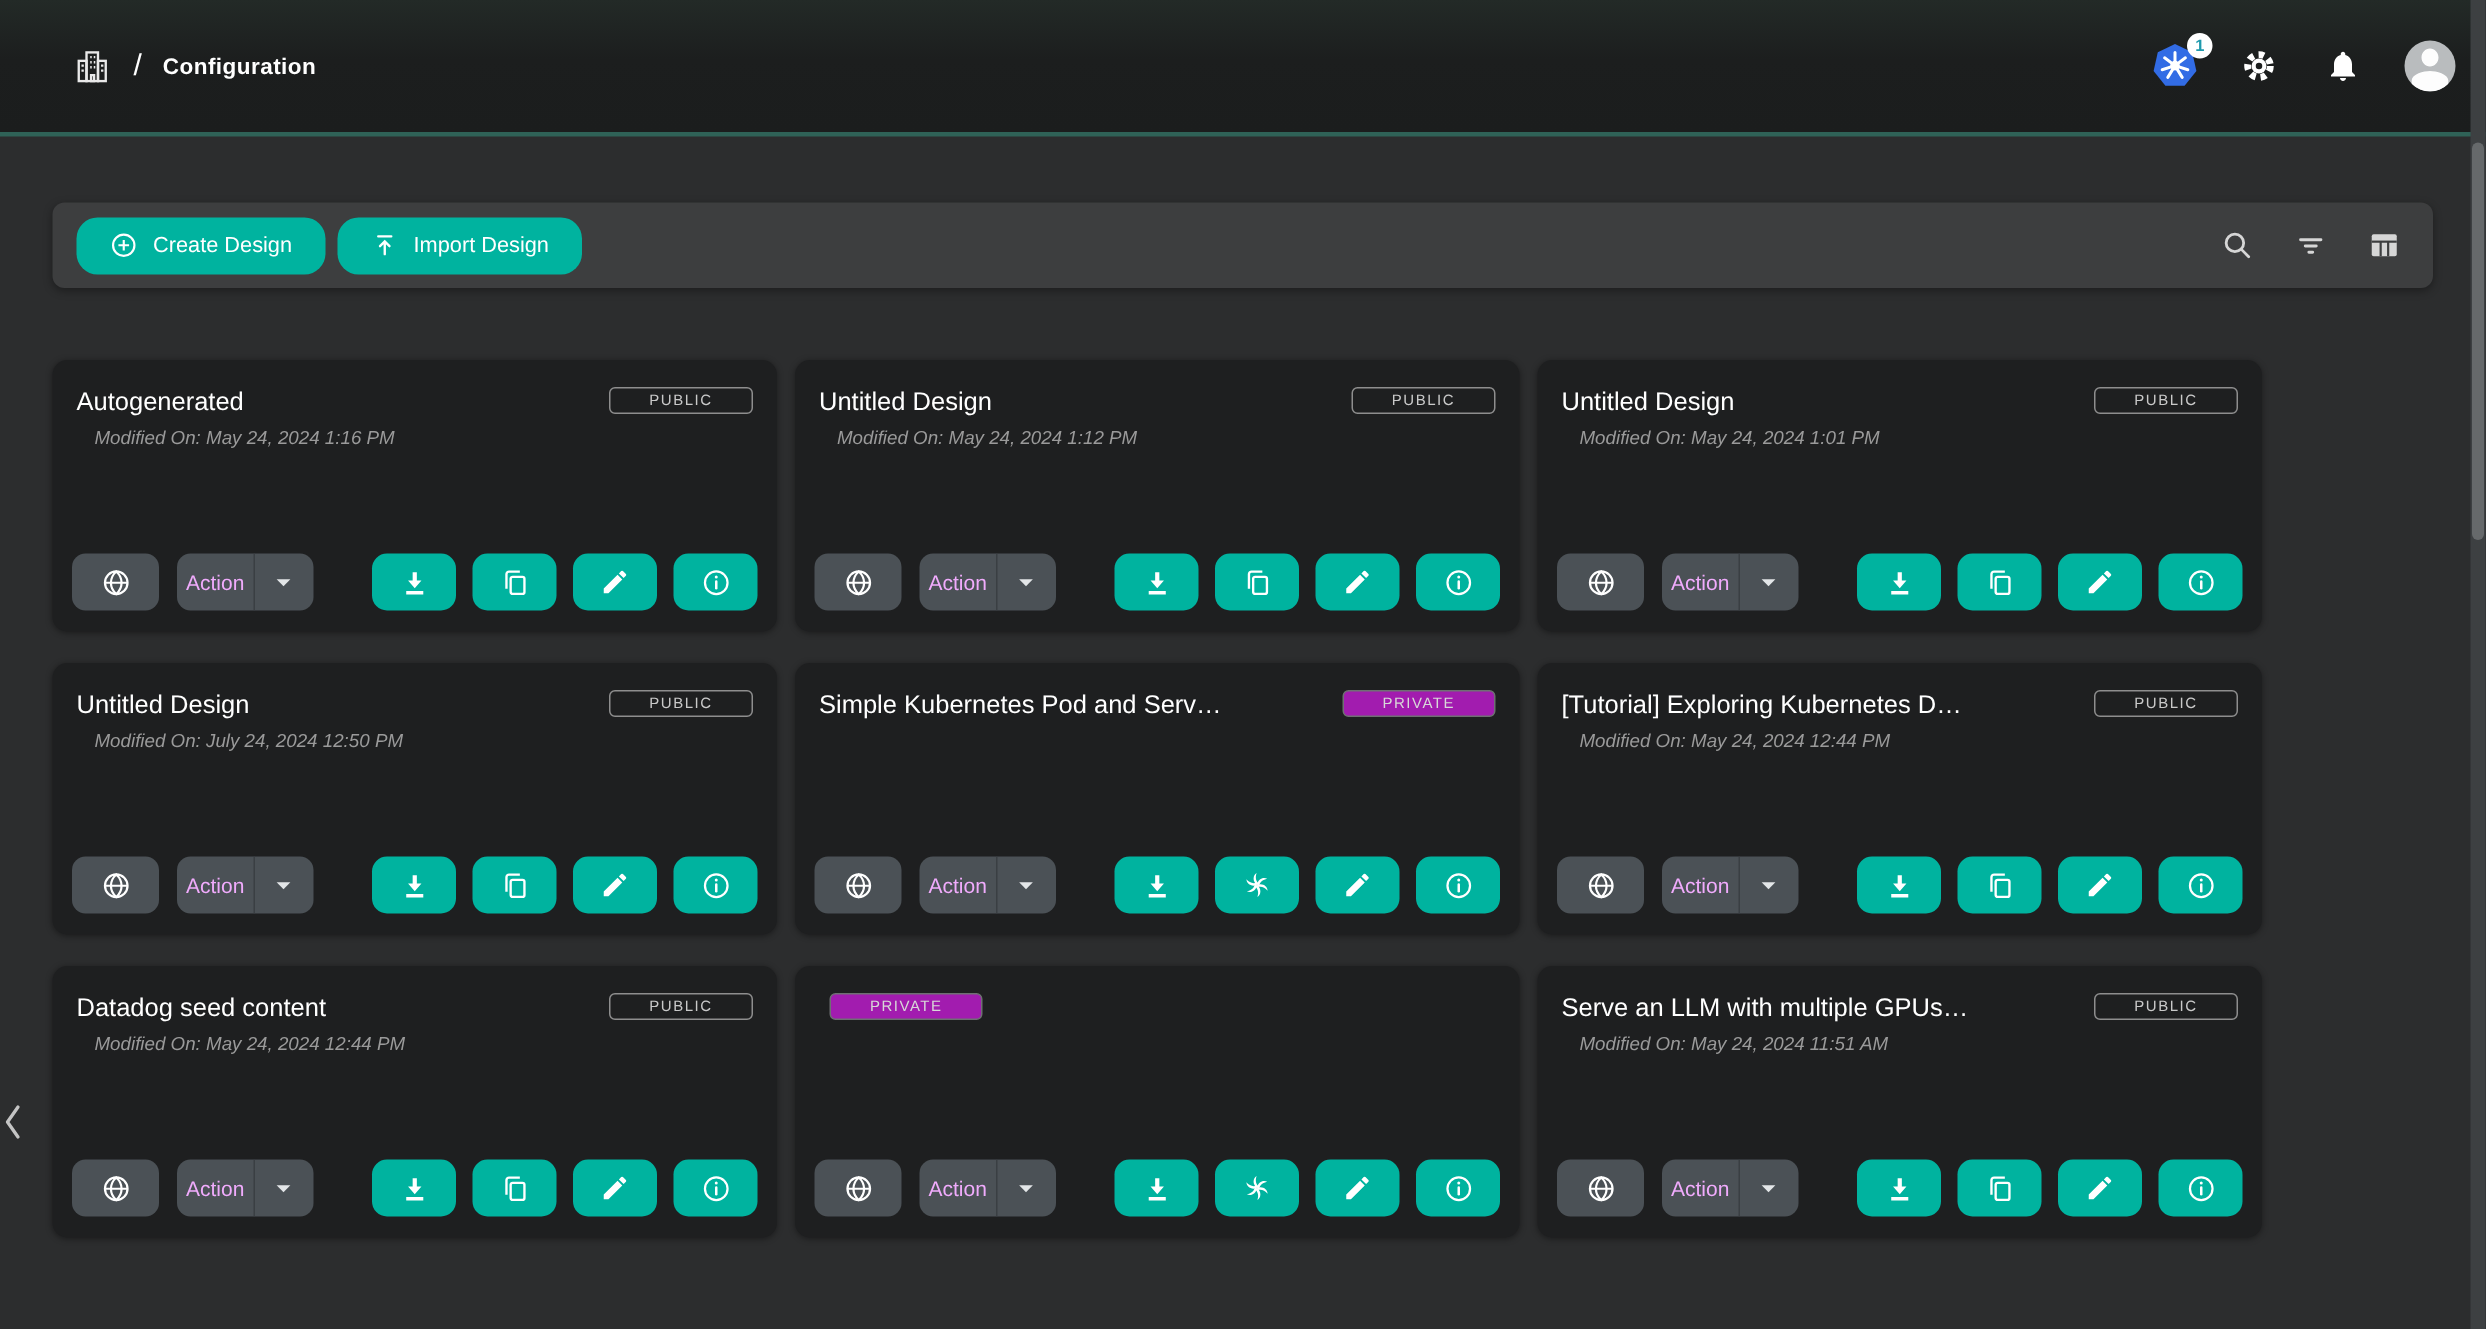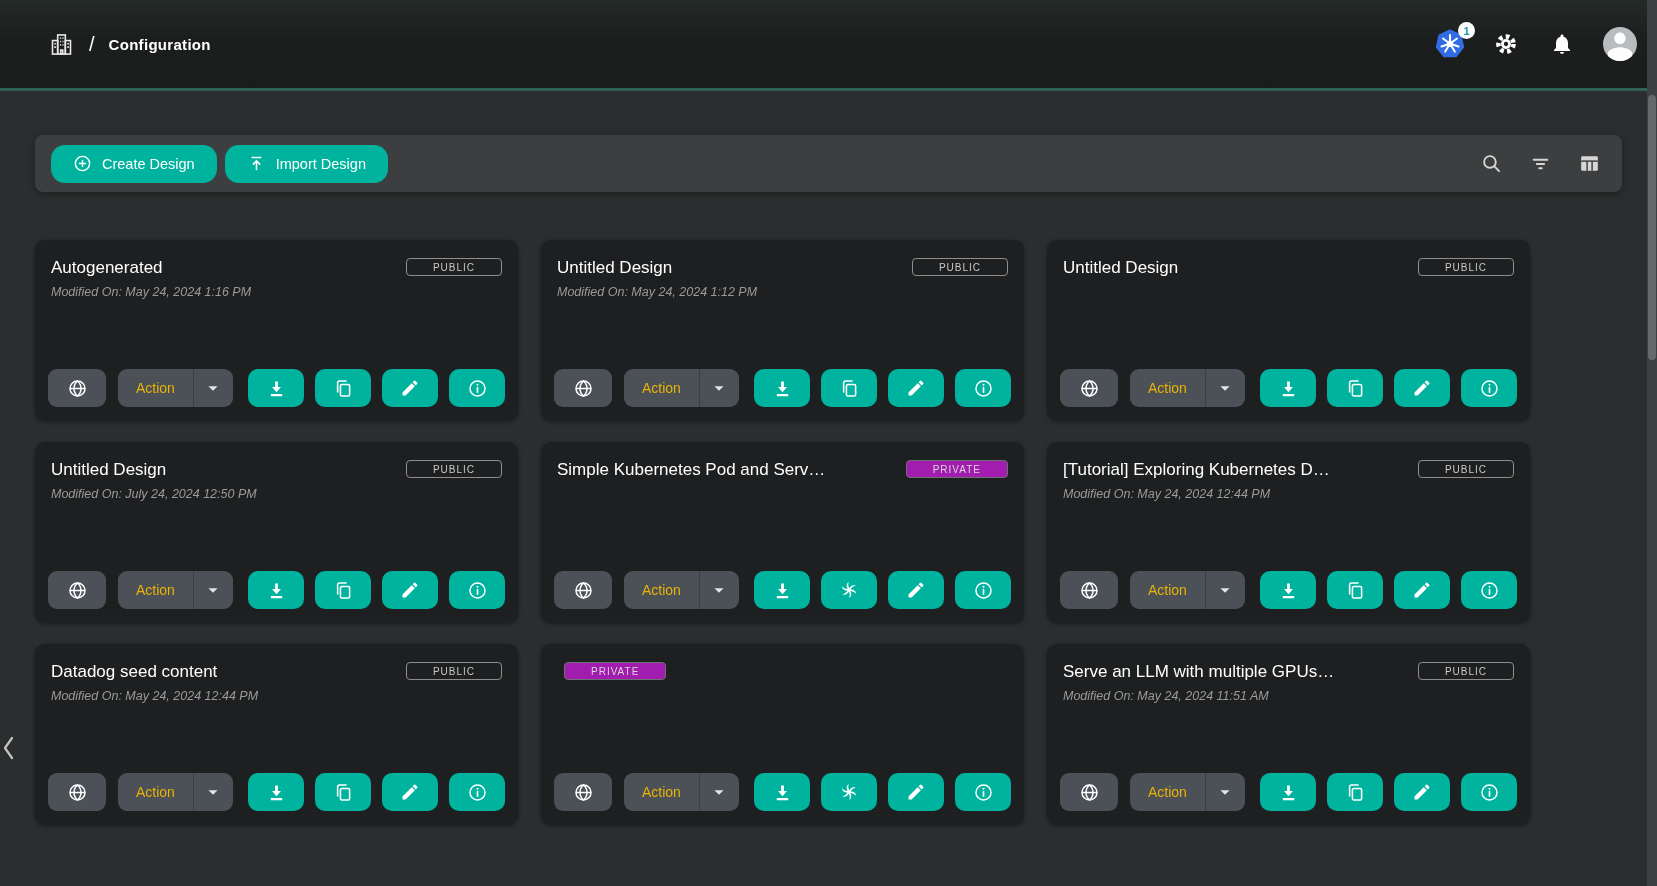--- a/index.html
+++ b/index.html
@@ -28,40 +28,40 @@
   .toolbar { margin:44px 35px 0 35px; height:57px; background:#3d3e3f; border-radius:8px;
              display:flex; align-items:center; padding:0 18px 0 8px;
              box-shadow:0 2px 6px rgba(0,0,0,.35);justify-content:space-between; }
   .teal-cta { height:38px; background:#00B39F; color:#fff; border:none; border-radius:14px;
               font-size:14.5px; font-weight:500; font-family:inherit; display:flex;
               align-items:center; gap:10px; padding:0 22px; margin-left:8px; cursor:pointer; }
   .toolbar-right { margin-left:auto; display:flex; align-items:center; gap:19px; }
 
   
   .grid { margin:48px 0 0 35px; width:1495px; display:grid;
-          grid-template-columns:repeat(3,483px); gap:21px 23px; }
+          grid-template-columns:repeat(3,483px); gap:21px 12px; }
   .card { height:181px; background:#1e1f20; border-radius:10px; padding:18px 13px 14px 13px;
           display:flex; flex-direction:column; box-shadow:0 1px 4px rgba(0,0,0,.4); }
   .card-head { display:flex; align-items:flex-start; }
   .card-title { flex:1; min-width:0; color:#fff; font-size:17px; font-weight:500;
                 white-space:nowrap; overflow:hidden; padding-left:3px; }
   .badge { margin-left:10px; margin-right:3px; font-size:10px; letter-spacing:1px;
            color:#c9c9c9; border:1px solid #8e8e8e; border-radius:4px; padding:3px 26px 2px;
            background:transparent; flex:none; }
   .badge[data-vis="PRIVATE"] { background:#a21caf; border-color:#6e7072; color:#d8d8d8; }
   .card-modified { margin-top:7px; padding-left:3px; color:#9a9a9a; font-size:12.5px;
-                   font-style:italic; font-weight:500; }
+                   font-style:italic; font-weight:500;margin-left:12px; }
   .card-actions { margin-top:auto; display:flex; align-items:center; justify-content:space-between; }
   .left-actions { display:flex; align-items:center; gap:12px; }
   .right-actions { display:flex; align-items:center; gap:11px; }
   .gray-btn { width:58px; height:38px; background:#4b5156; border:none; border-radius:9px;
               display:flex; align-items:center; justify-content:center; cursor:pointer; }
   .action-split { height:38px; background:#4b5156; border-radius:9px; display:flex;
                   align-items:stretch; overflow:hidden; cursor:pointer; }
-  .action-label { display:flex; align-items:center; padding:0 18px; color:#eab308;
+  .action-label { display:flex; align-items:center; padding:0 6px; color:#f0abfc;
                   font-size:14px; border-right:1px solid #3a3f43; }
   .action-caret { display:flex; align-items:center; justify-content:center; width:39px; }
   .teal-btn { width:56px; height:38px; background:#00B39F; border:none; border-radius:10px;
               display:flex; align-items:center; justify-content:center; cursor:pointer; }
   .clone-btn .ic-swirl { display:none; }
   .clone-btn[data-icon="swirl-icon"] .ic-swirl { display:block; }
 
   
   .drawer-chevron { position:absolute; left:1px; top:733px; width:20px; height:30px;
                     background:none; border:none; cursor:pointer; }
@@ -265,20 +265,21 @@
           </button>
     </div>
   </div>
 </section>
 
 <section class="card">
   <div class="card-head">
     <div class="card-title">Untitled Design</div>
     <div class="badge" data-vis="PUBLIC">PUBLIC</div>
   </div>
+  <div class="card-modified">Modified On: May 24, 2024 1:01 PM</div>
   <div class="card-actions">
     <div class="left-actions">
       <button class="gray-btn">
         <svg width="21" height="21" viewBox="0 0 24 24" fill="none" stroke="#fff" stroke-width="1.7">
               <circle cx="12" cy="12" r="8.6"></circle>
               <path d="M3.4 12h17.2M12 3.4c-5.4 4.8-5.4 12.4 0 17.2 5.4-4.8 5.4-12.4 0-17.2z"></path>
             </svg>
       </button>
       <div class="action-split">
         <span class="action-label">Action</span>

